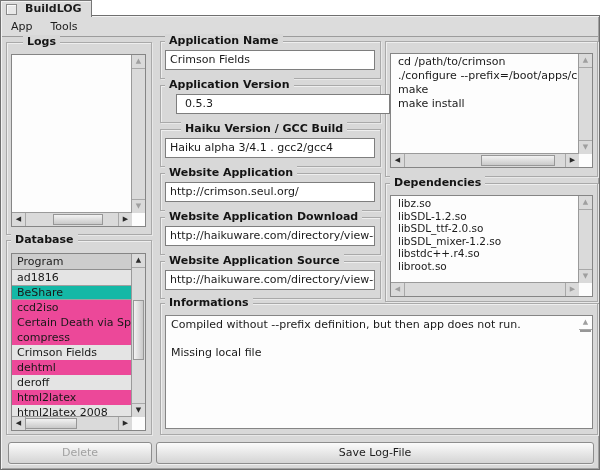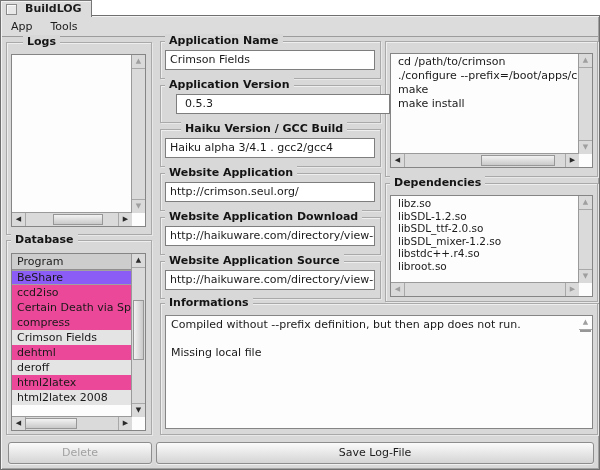--- a/index.html
+++ b/index.html
@@ -38,21 +38,21 @@
   .v-dn{bottom:0;left:0;border-top:1px solid #a8a8a8;}
   .h-l{left:0;top:0;border-right:1px solid #a8a8a8;}
   .h-r{right:0;top:0;border-left:1px solid #a8a8a8;}
   .vthumb{position:absolute;left:1px;right:1px;background:linear-gradient(90deg,#f2f2f2,#c9c9c9);border:1px solid #979797;}
   .hthumb{position:absolute;top:1px;bottom:1px;background:linear-gradient(#f2f2f2,#c9c9c9);border:1px solid #979797;}
 
   
   .dbrow{height:15px;line-height:15px;font-size:11px;color:#191919;padding-left:5px;white-space:nowrap;background:#ec4899;}
   .dbrow.header{background:#cdcdcd;border-bottom:1px solid #8f8f8f;color:#222;}
   .dbrow.shaded{background:#e4e4e4;}
-  .dbrow.selected{background:#8b5cf6;border-top:1px solid #a0a0a0;border-bottom:1px solid #a0a0a0;height:13px;line-height:13px;}
+  .dbrow.selected{background:#14b8a6;border-top:1px solid #a0a0a0;border-bottom:1px solid #a0a0a0;height:13px;line-height:13px;}
 
   
   .field-input{position:absolute;height:18px;background:#fff;border:1px solid #7e7e7e;
        font-family:"DejaVu Sans",sans-serif;font-size:11px;color:#1a1a1a;padding:0 4px;z-index:3;
        white-space:nowrap;overflow:hidden;line-height:18px;}
 
   
   .btn{position:absolute;height:20px;border:1px solid #8d8d8d;border-radius:3px;z-index:3;
        background:linear-gradient(#fbfbfb,#d4d4d4);font-size:11px;text-align:center;line-height:19px;color:#1d1d1d;
        box-shadow:0 1px 0 #efefef;}
@@ -87,20 +87,21 @@
       <div class="sbtn h-r">▶</div>
       <div class="hthumb" style="left:34%;width:40%;"></div>
     </div>
   </div>
 
   <div class="group" style="left:6px;top:240px;width:144px;height:193px;"></div>
   <div class="grouplabel" style="left:11px;top:233px;">Database</div>
   <div class="whitebox" style="left:11px;top:253px;width:133px;height:176px;">
     <div style="position:absolute;left:0;top:0;right:13px;bottom:13px;overflow:hidden;">
       <div class="dbrow header">Program</div>
+      <div class="dbrow shaded">ad1816</div>
       <div class="dbrow selected">BeShare</div>
       <div class="dbrow">ccd2iso</div>
       <div class="dbrow">Certain Death via Space</div>
       <div class="dbrow">compress</div>
       <div class="dbrow shaded">Crimson Fields</div>
       <div class="dbrow">dehtml</div>
       <div class="dbrow shaded">deroff</div>
       <div class="dbrow">html2latex</div>
       <div class="dbrow shaded">html2latex 2008</div>
     </div>

